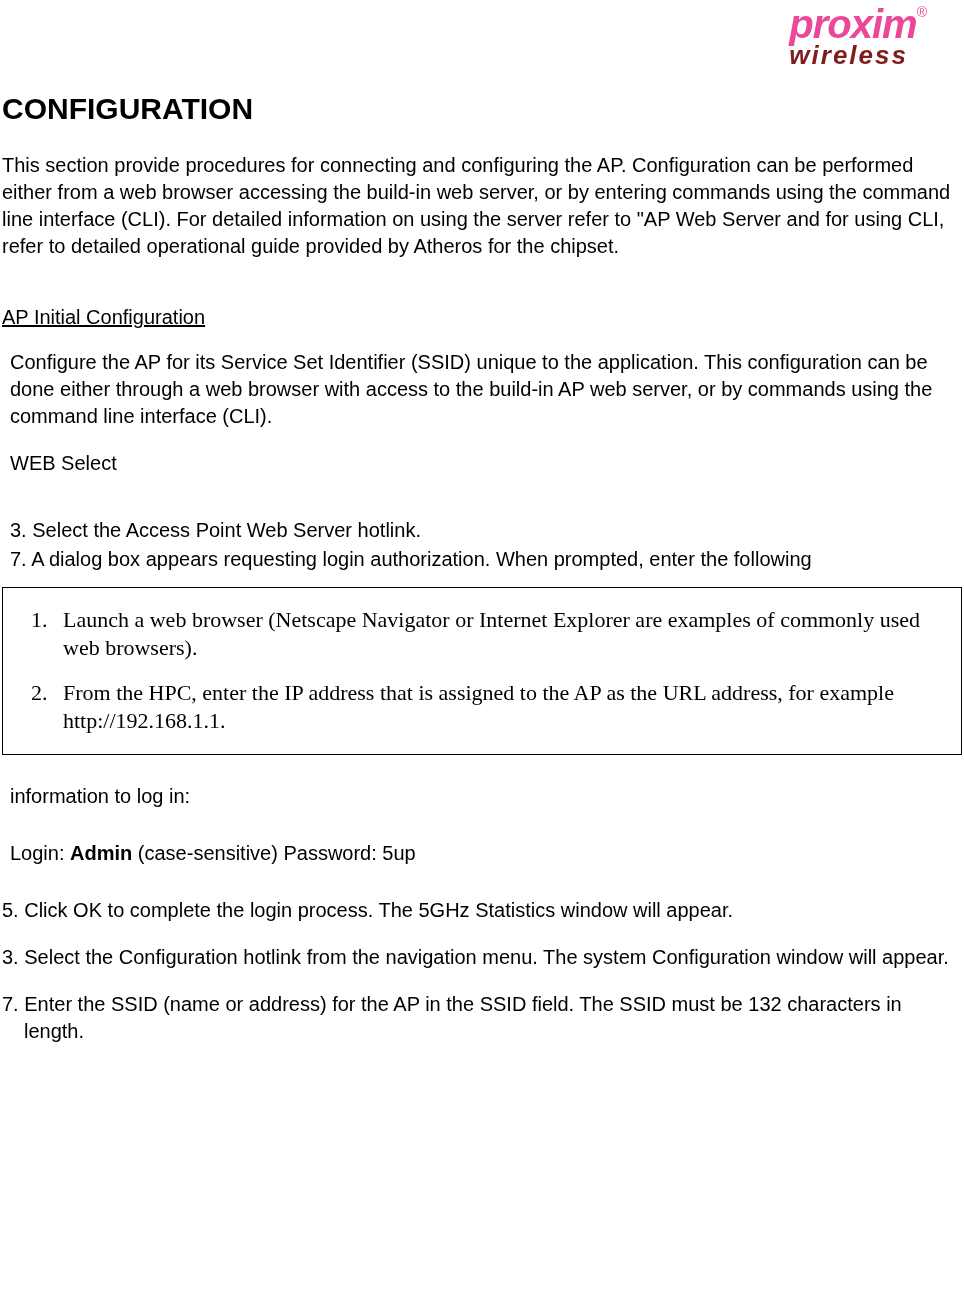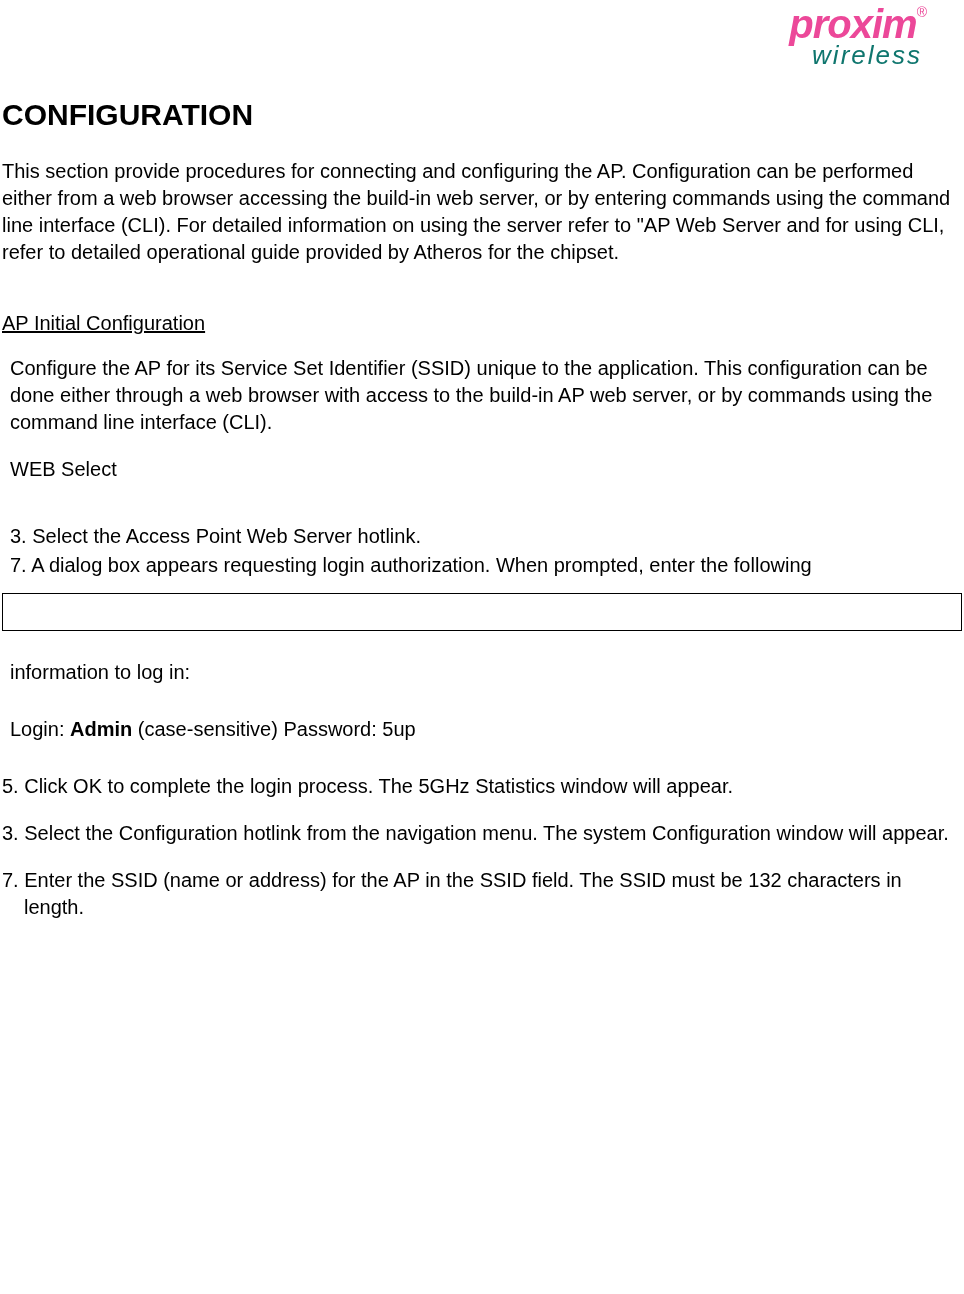--- a/index.html
+++ b/index.html
@@ -33,32 +33,32 @@
     }
     .logo-top .reg {
       font-size: 14px;
       vertical-align: top;
       font-style: normal;
       font-weight: normal;
     }
     .logo-bottom {
       font-family: Arial, sans-serif;
       font-size: 26px;
-      color: #0f766e;
+      color: #7f1d1d;
       font-style: italic;
-      font-weight: normal;
+      font-weight: bold;
       letter-spacing: 2px;
-      text-align: right;
+      text-align: left;
       margin-top: -4px;
       padding-right: 4px;
     }
     h1.title {
       font-size: 30px;
       font-weight: bold;
-      margin: 22px 0 22px 0;
+      margin: 16px 0 22px 0;
     }
     .para {
       margin: 0 0 24px 0;
     }
     h2.sub {
       font-size: 20px;
       font-weight: normal;
       text-decoration: underline;
       margin: 44px 0 18px 0;
     }
@@ -103,20 +103,24 @@
 <p class="plain">Configure the AP for its Service Set Identifier (SSID) unique to the application. This configuration can be done either through a web browser with access to the build-in AP web server, or by commands using the command line interface (CLI).</p>
 
 <p class="plain">WEB Select</p>
 
 <div class="gap-big"></div>
 
 <p class="plain" style="margin-bottom:2px">3. Select the Access Point Web Server hotlink.</p>
 <p class="plain" style="margin-bottom:6px">7. A dialog box appears requesting login authorization. When prompted, enter the following</p>
 
 <div class="boxed">
+  <ol>
+    <li>Launch a web browser (Netscape Navigator or Internet Explorer are examples of commonly used web browsers).</li>
+    <li>From the HPC, enter the IP address that is assigned to the AP as the URL address, for example http://192.168.1.1.</li>
+  </ol>
 </div>
 
 <p class="plain" style="margin-top:28px">information to log in:</p>
 
 <p class="login-line">
   <span>Login: </span><span class="admin">Admin</span><span> (case-sensitive) Password: 5up</span>
 </p>
 
 <p class="step">5. Click OK to complete the login process. The 5GHz Statistics window will appear.</p>
 <p class="step">3. Select the Configuration hotlink from the navigation menu. The system Configuration window will appear.</p>

